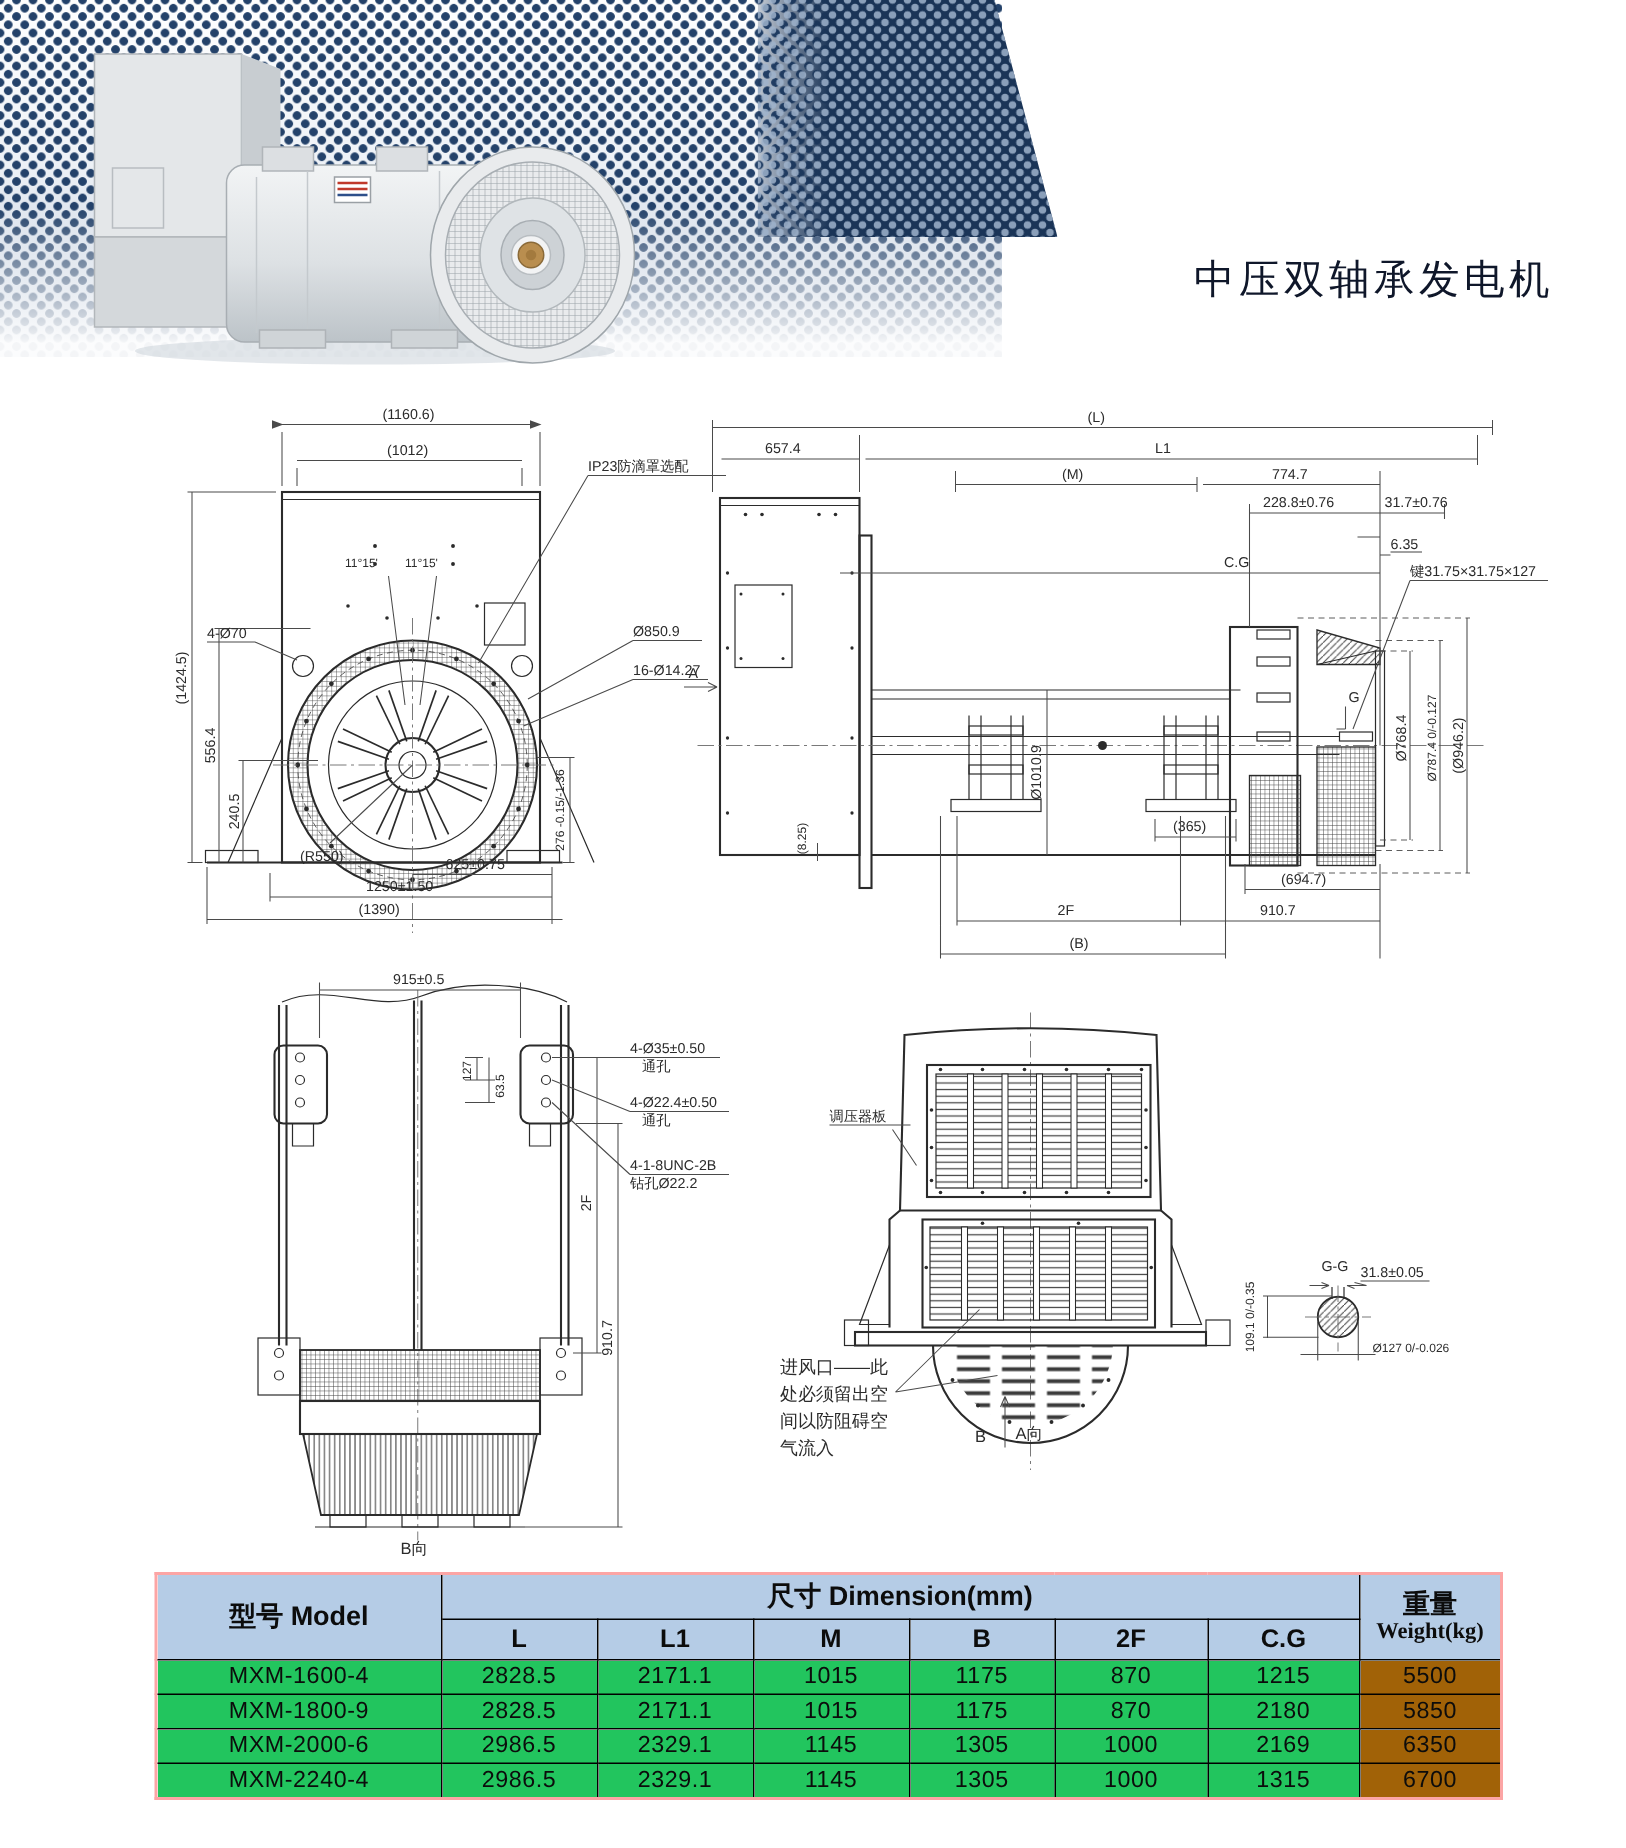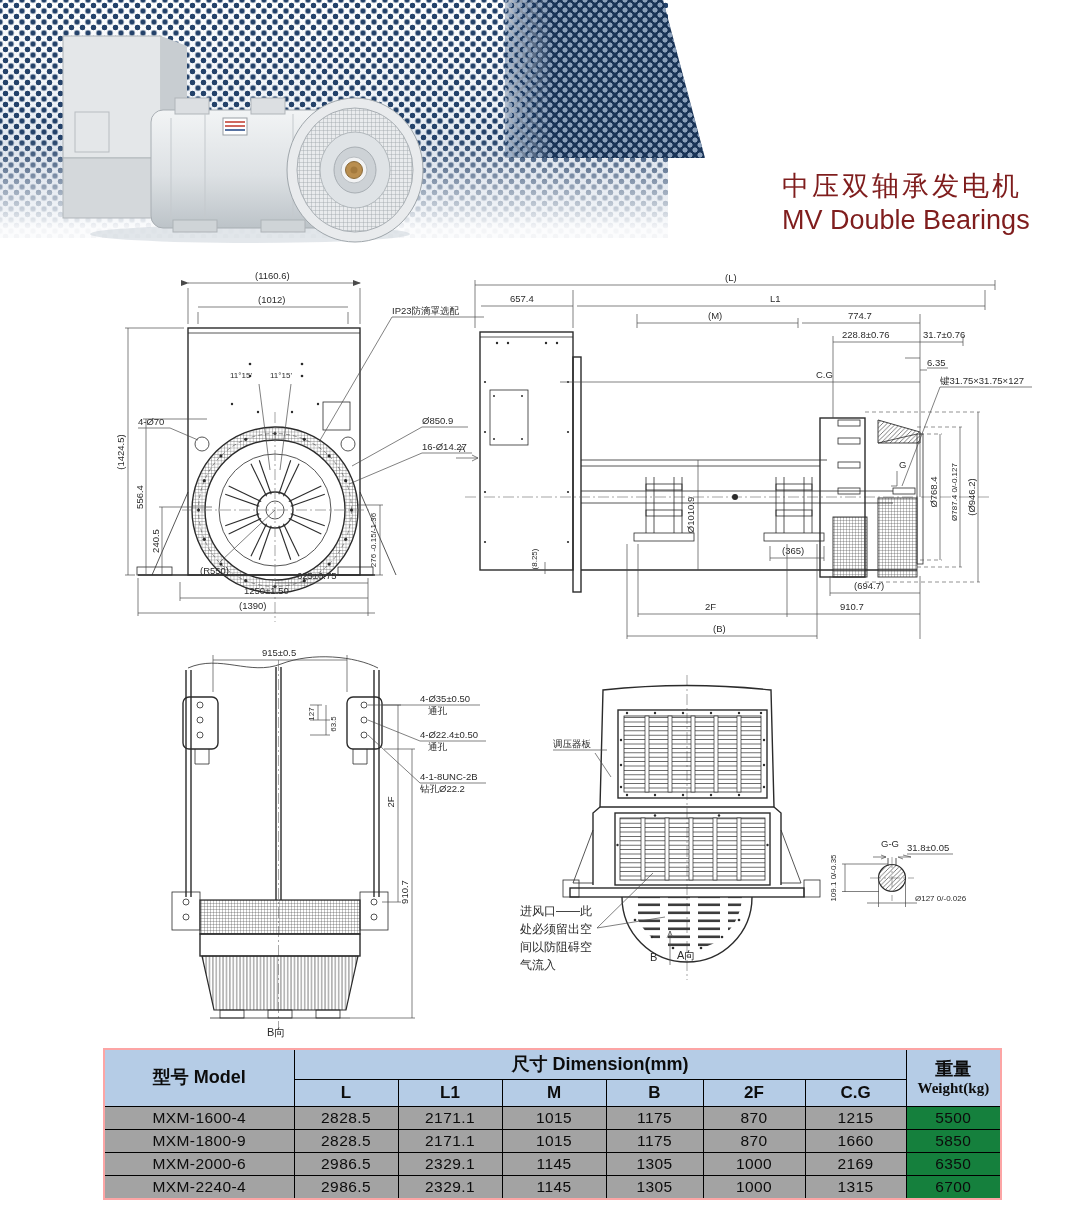--- a/index.html
+++ b/index.html
@@ -18,43 +18,43 @@
     background:linear-gradient(to bottom,rgba(255,255,255,0) 58%,rgba(255,255,255,.95) 96%);}
   .darkband{position:absolute;left:505px;top:0;width:200px;height:158px;
     clip-path:polygon(0 0,79% 0,100% 100%,0 100%);
     background-image:
       radial-gradient(circle,rgba(158,178,203,.85) 0 2.3px,rgba(158,178,203,0) 2.8px),
       radial-gradient(circle,rgba(158,178,203,.85) 0 2.3px,rgba(158,178,203,0) 2.8px),
       linear-gradient(to right,rgba(26,52,87,.25) 0,#1a3457 48px);
     background-size:10px 10px,10px 10px,100% 100%;
     background-position:0 0,5px 5px,0 0;}
   .photo{position:absolute;left:55px;top:22px;width:372px;height:228px;}
-  .titles{position:absolute;left:782px;top:168px;width:268px;text-align:left;color:#7f1d1d;}
+  .titles{position:absolute;left:782px;top:168px;width:268px;text-align:center;color:#0f172a;}
   .title-cn{font-size:27px;letter-spacing:3px;line-height:1.35;}
   .title-en{font-size:27px;letter-spacing:0;line-height:1.25;}
   
   .dw{position:absolute;}
   .ol{stroke:#2b2b2b;stroke-width:1.4;fill:none;}
   .o2{stroke:#2b2b2b;stroke-width:.8;fill:none;}
   .dl{stroke:#4a4a4a;stroke-width:.7;fill:none;}
   .cl{stroke:#6a6a6a;stroke-width:.6;fill:none;stroke-dasharray:11 3 2 3;}
   .dsh{stroke:#4a4a4a;stroke-width:.6;fill:none;stroke-dasharray:4 3;}
   .t{font:9.5px "Liberation Sans",sans-serif;fill:#2b2b2b;}
   .t8{font:8px "Liberation Sans",sans-serif;fill:#2b2b2b;}
   .dot{fill:#2b2b2b;}
   
   .spec{position:absolute;left:103px;top:1048px;width:897px;border-collapse:collapse;
         table-layout:fixed;}
   .spec th,.spec td{border:1px solid #000;text-align:center;padding:0;line-height:1.1;
         font-family:"Liberation Sans",sans-serif;color:#0c0c0c;overflow:hidden;}
   .spec{border:2px solid #fca5a5;}
   .spec .h1 th{background:#b5cce6;font-size:18px;font-weight:bold;height:29px;}
   .spec .h2 th{background:#b5cce6;font-size:17px;font-weight:bold;height:26px;}
-  .spec td{background:#a3a3a3;font-size:15.5px;height:22px;letter-spacing:.4px;}
-  .spec td.w{background:#15803d;}
+  .spec td{background:#22c55e;font-size:15.5px;height:22px;letter-spacing:.4px;}
+  .spec td.w{background:#a16207;}
   .spec .wh{font-size:16px;line-height:1.15;font-family:Liberation Serif, serif;}
   .spec .wh .en{font-size:15px;}
 </style>
 </head>
 <body>
 
 <div id="page">
 
   <div class="hero">
     <div class="halftone"></div>
@@ -92,21 +92,20 @@
       <ellipse cx="300" cy="148" rx="58" ry="62" fill="url(#meshp)" stroke="#a8aeb3"></ellipse>
       <ellipse cx="300" cy="148" rx="35" ry="38" fill="#dfe3e6" stroke="#b2b8bc"></ellipse>
       <ellipse cx="300" cy="148" rx="21" ry="23" fill="#cdd2d6" stroke="#a8aeb3"></ellipse>
       <circle cx="299" cy="148" r="13" fill="#f2f3f4" stroke="#b8bdc1"></circle>
       <circle cx="299" cy="148" r="8.5" fill="#b98e4f" stroke="#8a6a39"></circle>
       <circle cx="299" cy="148" r="3.5" fill="#a37a3e"></circle>
     </svg>
 
     <div class="titles">
       <div class="title-cn">中压双轴承发电机</div>
-      <div class="title-en">MV Double Bearings</div>
     </div>
   </div>
 
   <svg class="dw" style="left:112px;top:262px" width="375" height="398" viewBox="0 0 375 398">
     <defs>
       <pattern id="mesh1" width="3.2" height="3.2" patternUnits="userSpaceOnUse">
         <path d="M0 0H3.2M0 0V3.2" stroke="#3c3c3c" stroke-width=".55"></path>
       </pattern>
       <marker id="ar1" markerWidth="8" markerHeight="6" refX="7" refY="3" orient="auto" markerUnits="userSpaceOnUse">
         <path d="M0 0L8 3L0 6z" fill="#4a4a4a"></path>
@@ -549,21 +548,21 @@
       <td>1215</td>
       <td class="w">5500</td>
     </tr>
     <tr>
       <td>MXM-1800-9</td>
       <td>2828.5</td>
       <td>2171.1</td>
       <td>1015</td>
       <td>1175</td>
       <td>870</td>
-      <td>1660</td>
+      <td>2180</td>
       <td class="w">5850</td>
     </tr>
     <tr>
       <td>MXM-2000-6</td>
       <td>2986.5</td>
       <td>2329.1</td>
       <td>1145</td>
       <td>1305</td>
       <td>1000</td>
       <td>2169</td>

